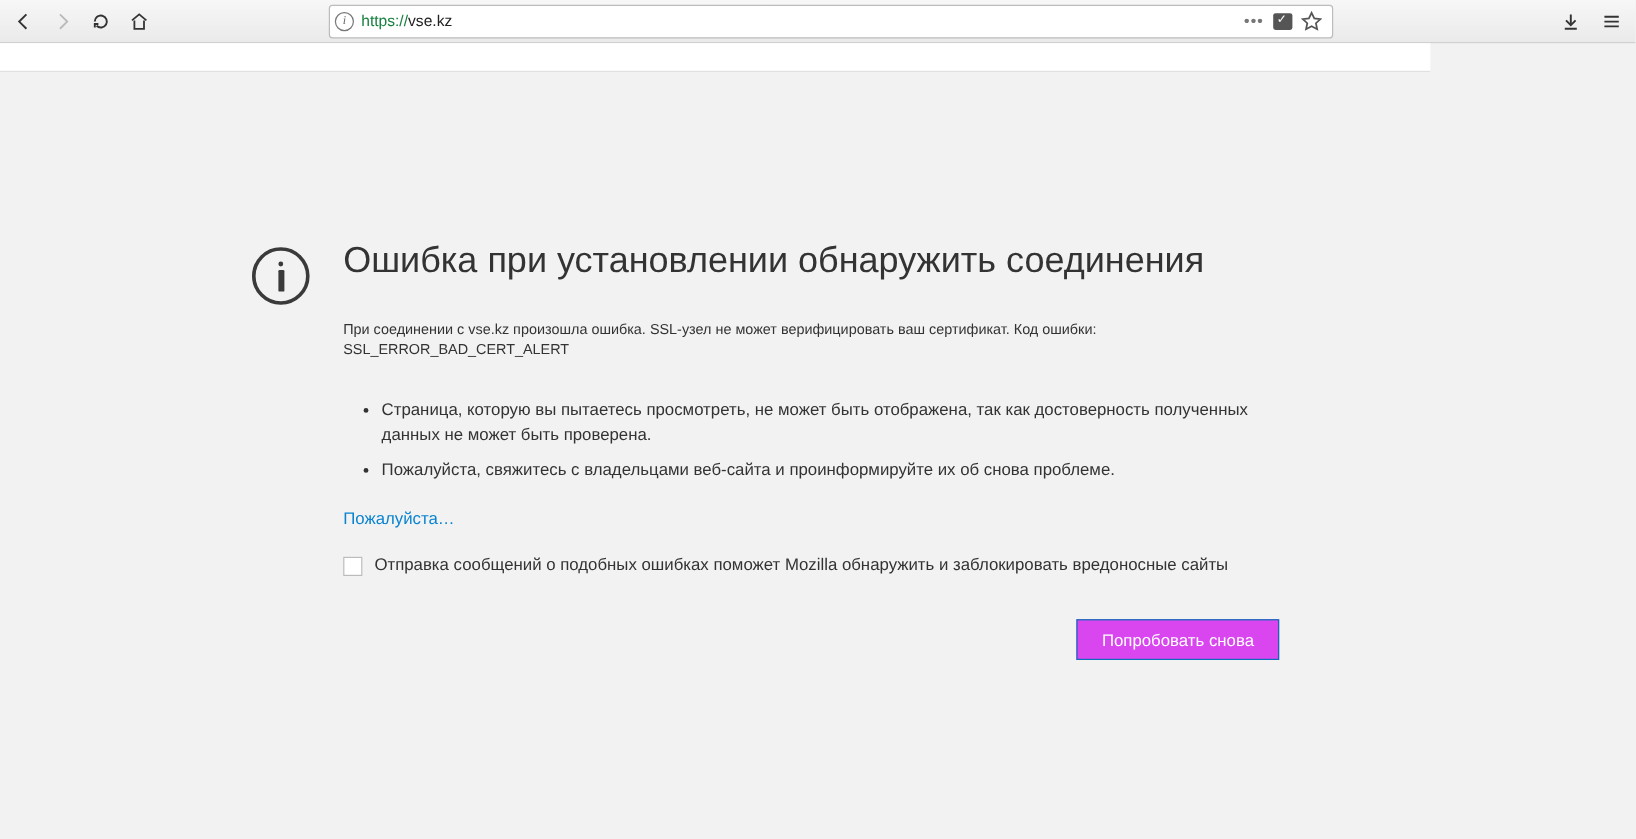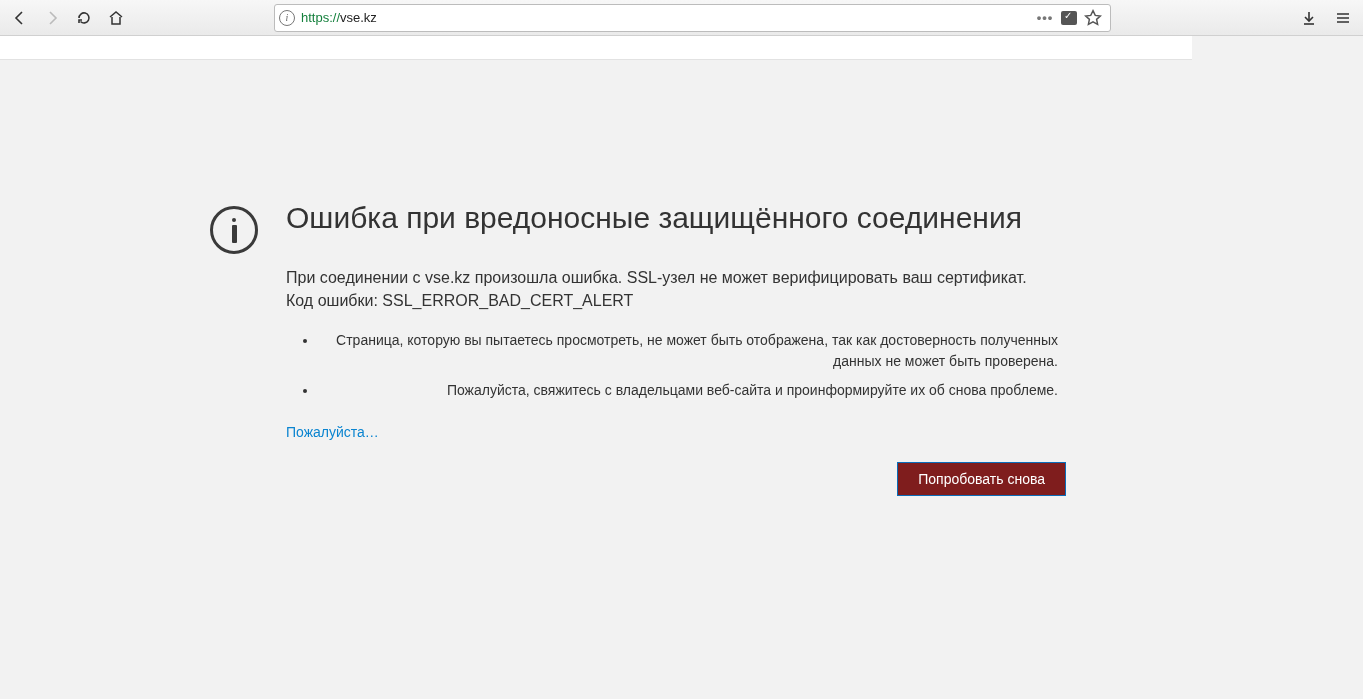--- a/index.html
+++ b/index.html
@@ -132,31 +132,30 @@
   
   .error-body { flex: 1; color: #333; }
   .error-title {
     font-size: 30px;
     font-weight: 300;
     color: #333;
     margin-bottom: 30px;
     line-height: 1.2;
   }
   .error-desc {
-    font-size: 16px;
+    font-size: 12px;
     line-height: 1.45;
-    margin-bottom: 18px;
+    margin-bottom: 30px;
     max-width: 760px;
   }
   .error-list {
     margin: 0 0 22px 32px;
     font-size: 14px;
     line-height: 1.5;
     max-width: 740px;
-    text-align: right;
   }
   .error-list li { margin-bottom: 8px; }
   .more-link {
     color: #0a84d0;
     font-size: 14px;
     cursor: pointer;
     display: inline-block;
     margin-bottom: 22px;
   }
   .report-row {
@@ -171,21 +170,21 @@
     background: #fff;
     flex-shrink: 0;
     margin-top: 2px;
     cursor: pointer;
   }
   .action-row {
     display: flex; justify-content: flex-end;
     max-width: 780px;
   }
   .retry-btn {
-    background: #7f1d1d;
+    background: #d946ef;
     color: #fff;
     border: 1px solid #0a6db9;
     padding: 8px 20px;
     font-size: 14px;
     cursor: pointer;
   }
   
   .url-dim { color: #15803d; }
   .url-main { color: #222; }
 </style>
@@ -253,25 +252,29 @@
 </div>
 
 <div class="substrip"></div>
 
 <div class="content">
   <div class="error-box">
     <div class="big-info-icon">
       <span class="dot"></span>
     </div>
     <div class="error-body">
-      <h1 class="error-title">Ошибка при вредоносные защищённого соединения</h1>
+      <h1 class="error-title">Ошибка при установлении обнаружить соединения</h1>
       <p class="error-desc">При соединении с vse.kz произошла ошибка. SSL-узел не может верифицировать ваш сертификат. Код ошибки: SSL_ERROR_BAD_CERT_ALERT</p>
       <ul class="error-list">
         <li>Страница, которую вы пытаетесь просмотреть, не может быть отображена, так как достоверность полученных данных не может быть проверена.</li>
         <li>Пожалуйста, свяжитесь с владельцами веб-сайта и проинформируйте их об снова проблеме.</li>
       </ul>
       <a class="more-link">Пожалуйста…</a>
+      <div class="report-row">
+        <div class="checkbox"></div>
+        <span>Отправка сообщений о подобных ошибках поможет Mozilla обнаружить и заблокировать вредоносные сайты</span>
+      </div>
       <div class="action-row">
         <button class="retry-btn">Попробовать снова</button>
       </div>
     </div>
   </div>
 </div>
 
 </body></html>

